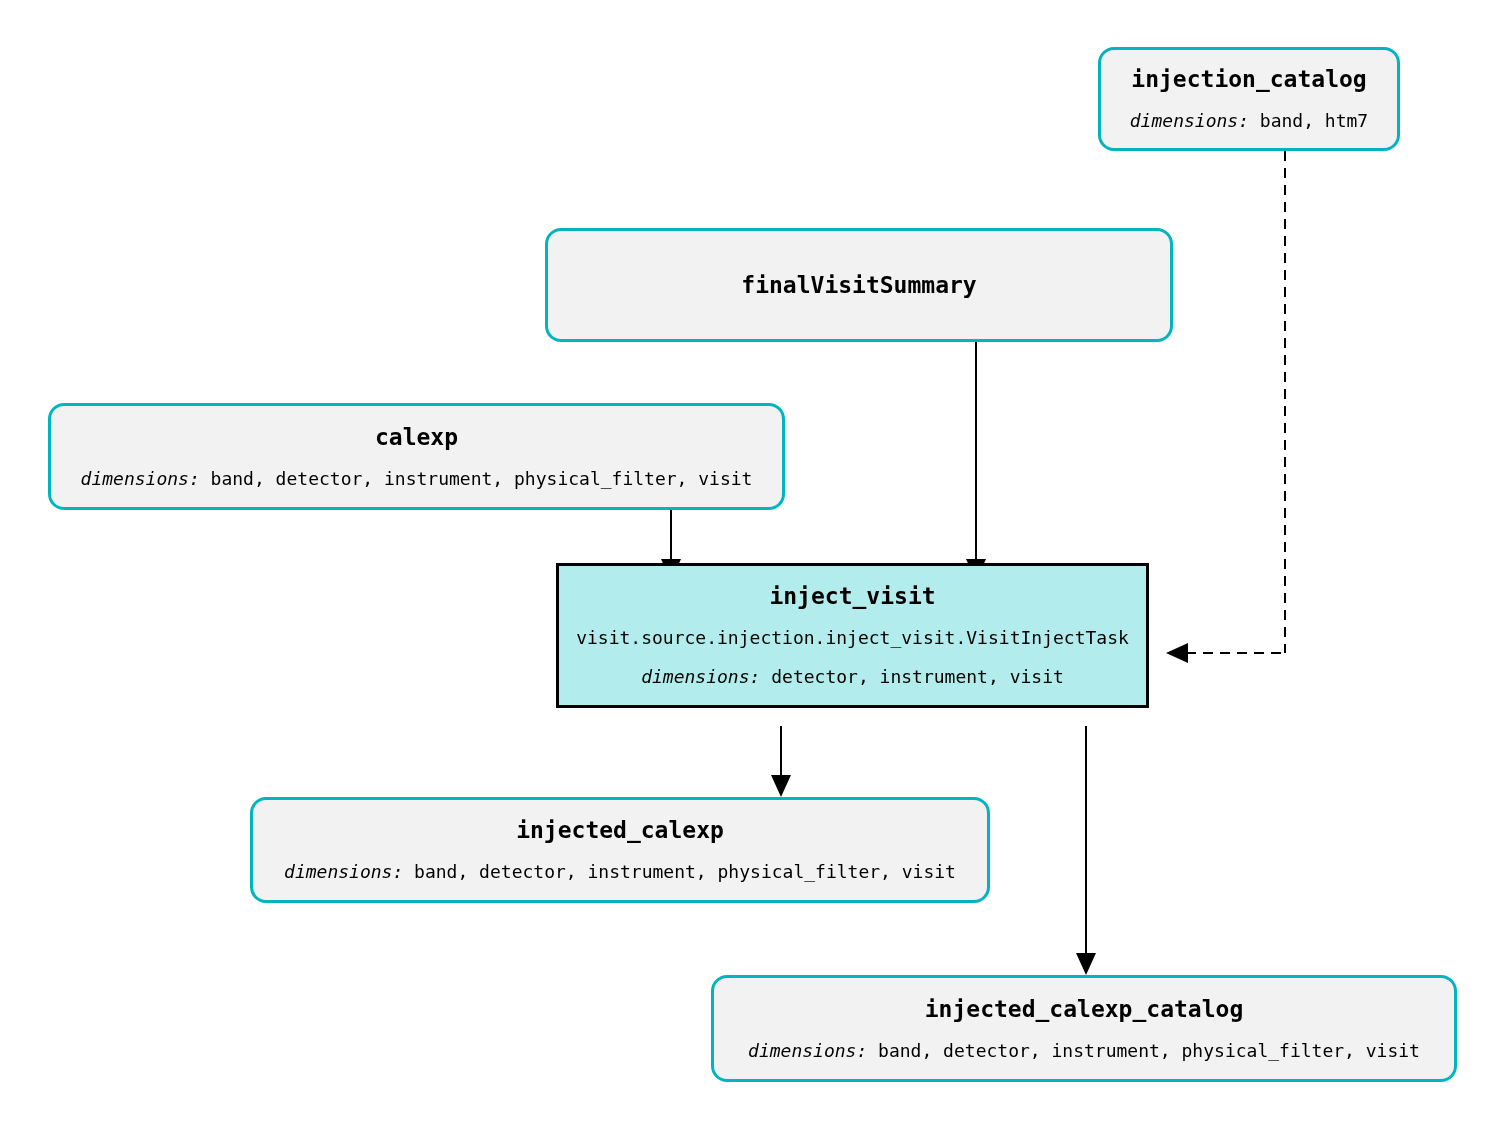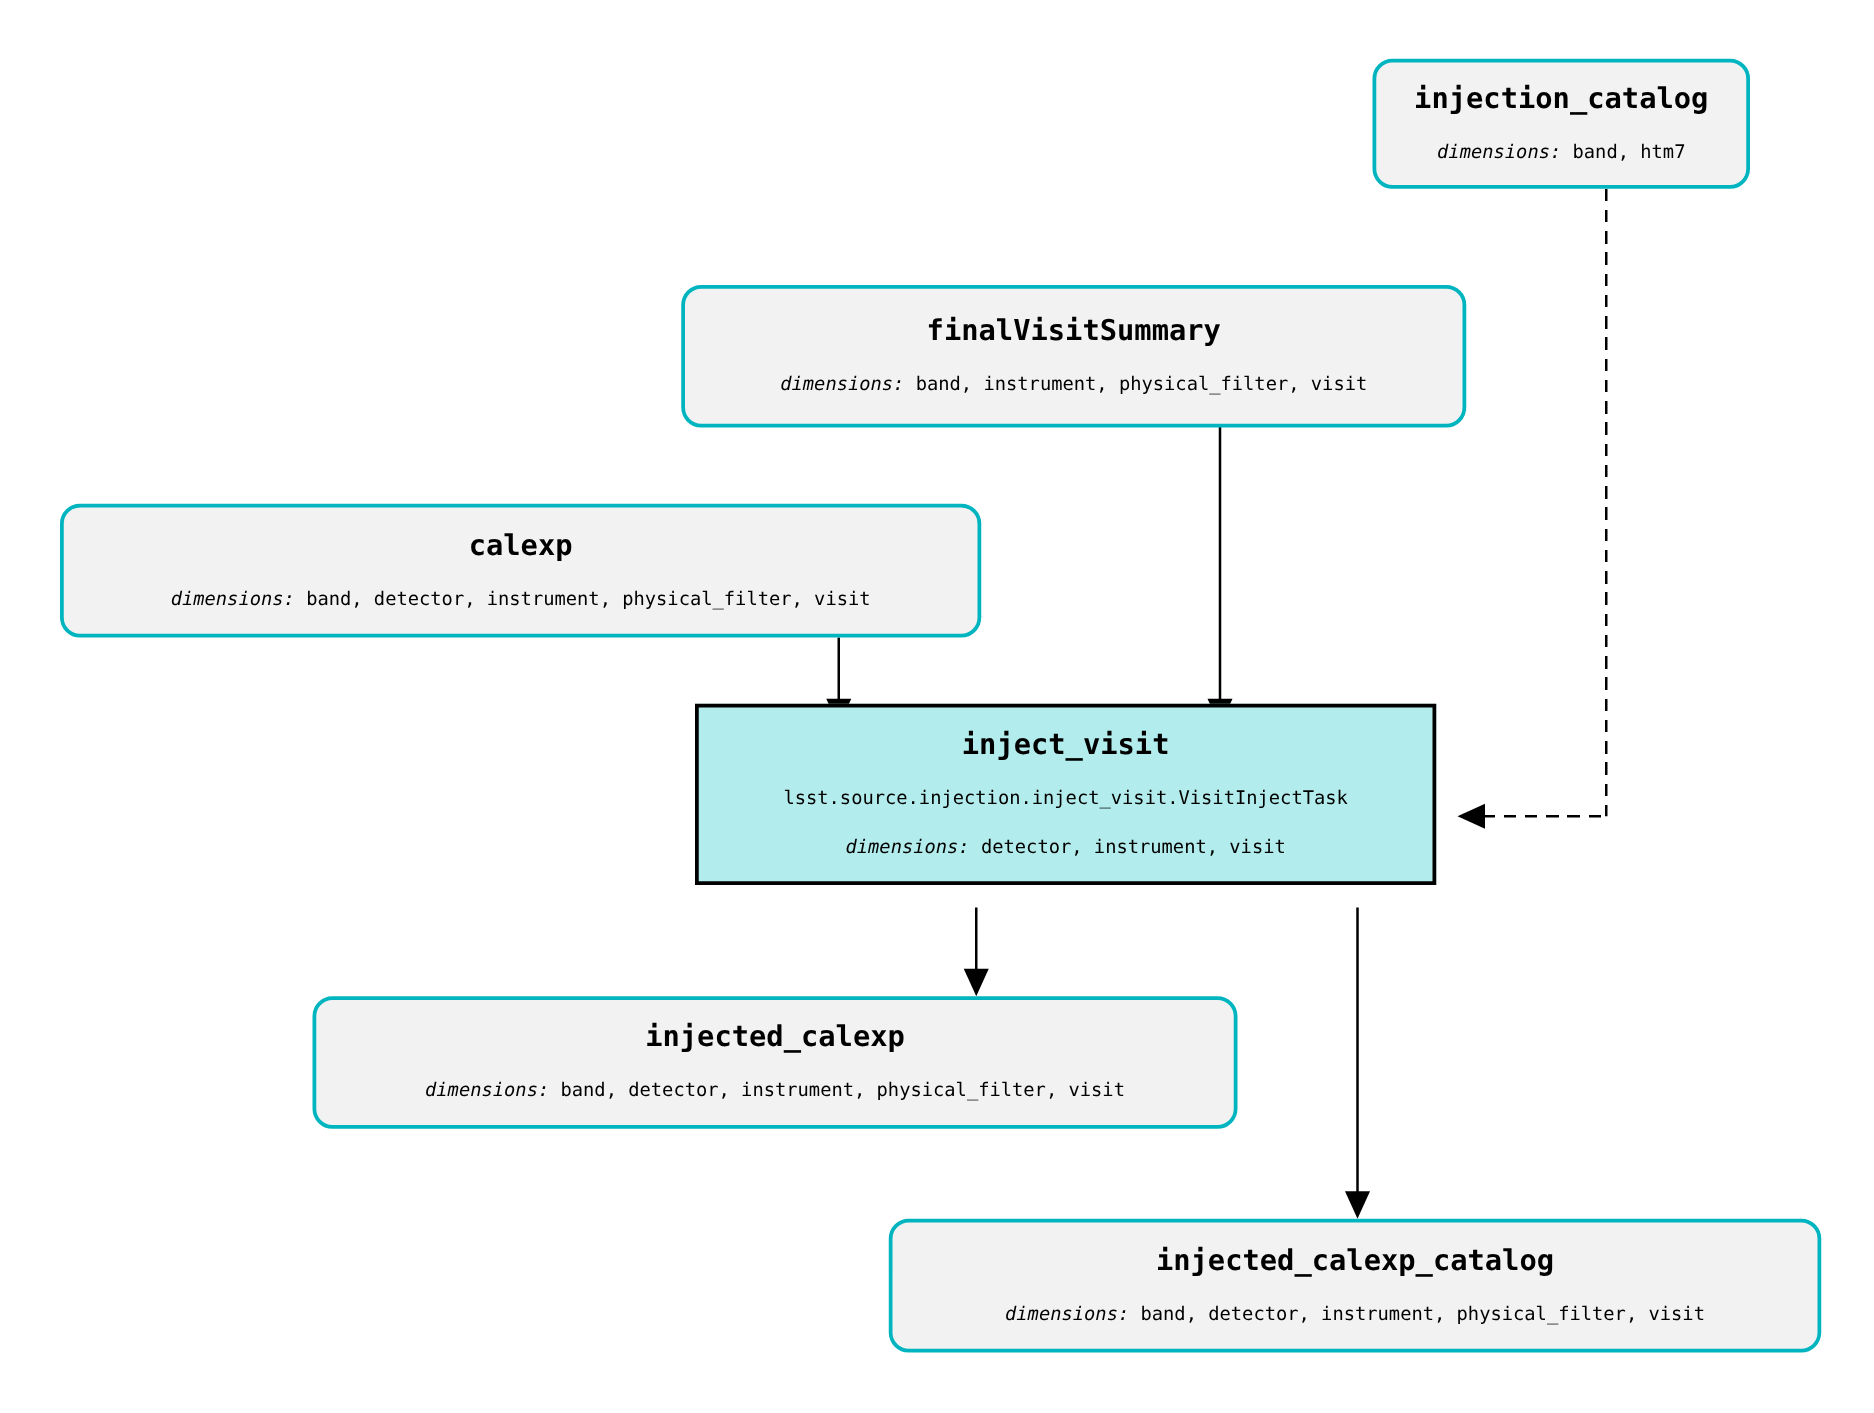--- a/index.html
+++ b/index.html
@@ -30,21 +30,21 @@
     background: var(--task-fill, #b2ecec);
     border: 3px solid var(--task-border, #000000);
   }
   .node-title {
     font-weight: bold;
     font-size: 23px;
     line-height: 27px;
     white-space: nowrap;
   }
   .node-line {
-    font-size: 15px;
+    font-size: 18px;
     line-height: 22px;
     margin-top: 17px;
     white-space: nowrap;
   }
   .dims-label { font-style: italic; }
   .edge-line-v {
     position: absolute;
     width: 2px;
     background: #000000;
   }
@@ -97,37 +97,33 @@
   <div class="node dataset" style="left:1098px; top:47px; width:302px; height:104px;">
     <div class="node-title">injection_catalog</div>
     <div class="node-line">
       <span class="dims-label">dimensions: </span>
       <span>band, htm7</span>
     </div>
   </div>
 
   <div class="node dataset" style="left:545px; top:228px; width:628px; height:114px;">
     <div class="node-title">finalVisitSummary</div>
-    <div class="node-line">
-      <span class="dims-label">dimensions: </span>
-      <span>band, instrument, physical_filter, visit</span>
-    </div>
   </div>
 
   <div class="node dataset" style="left:48px; top:403px; width:737px; height:107px;">
     <div class="node-title">calexp</div>
     <div class="node-line">
       <span class="dims-label">dimensions: </span>
       <span>band, detector, instrument, physical_filter, visit</span>
     </div>
   </div>
 
   <div class="node task" style="left:556px; top:563px; width:593px; height:145px;">
     <div class="node-title">inject_visit</div>
-    <div class="node-line">lsst.source.injection.inject_visit.VisitInjectTask</div>
+    <div class="node-line">visit.source.injection.inject_visit.VisitInjectTask</div>
     <div class="node-line">
       <span class="dims-label">dimensions: </span>
       <span>detector, instrument, visit</span>
     </div>
   </div>
 
   <div class="node dataset" style="left:250px; top:797px; width:740px; height:106px;">
     <div class="node-title">injected_calexp</div>
     <div class="node-line">
       <span class="dims-label">dimensions: </span>

